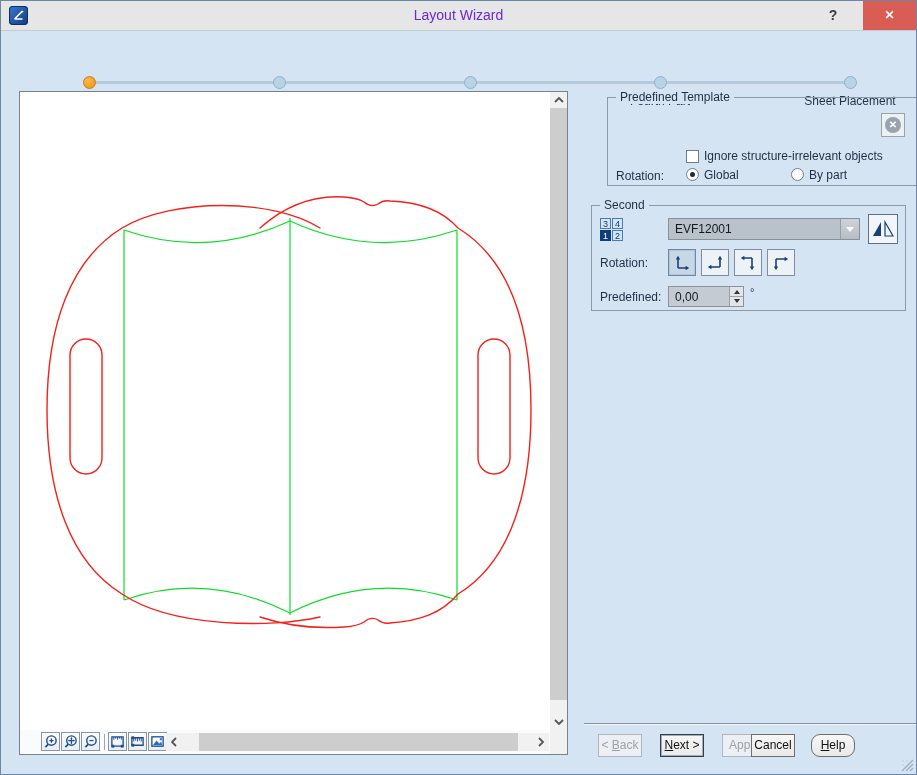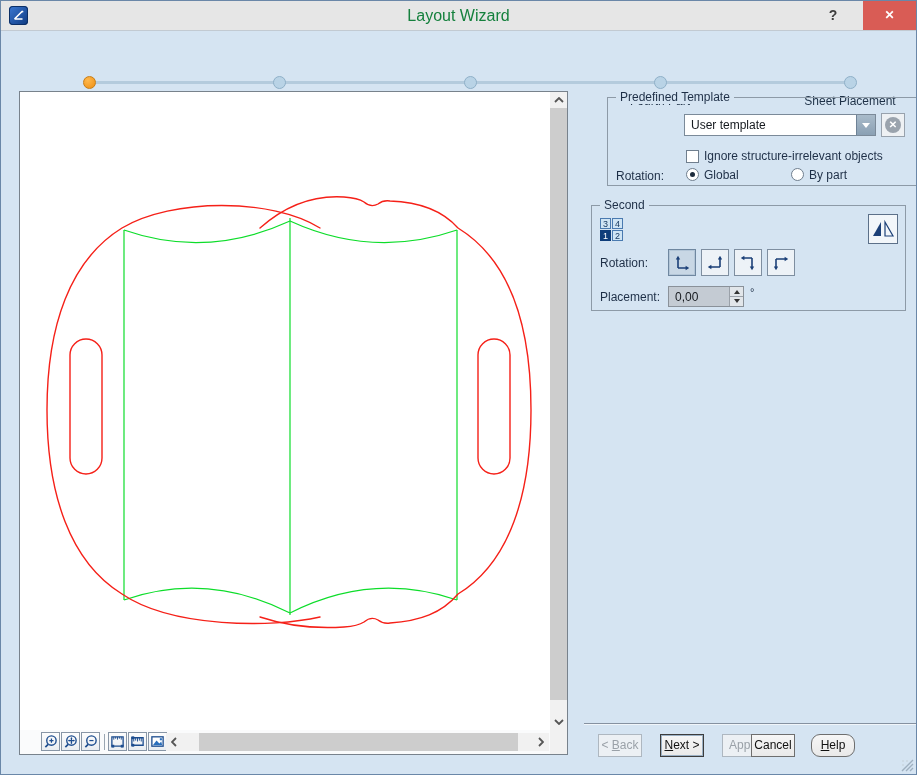--- a/index.html
+++ b/index.html
@@ -9,21 +9,21 @@
   .window { position:relative; width:917px; height:775px; background:#d5e4f2;
             border:1px solid #6a87a8; overflow:hidden; }
 
   
   .titlebar { position:absolute; left:0; top:0; width:100%; height:30px;
               background:#e6e6e6; border-bottom:1px solid #c2cad2; }
   .app-icon { position:absolute; left:8px; top:5px; width:19px; height:19px; border-radius:4px;
               background:linear-gradient(135deg,#3b79d4,#0f3a80); box-shadow:inset 0 0 0 1px #0c2f66; }
   .app-icon svg { position:absolute; left:2px; top:2px; }
   .win-title { position:absolute; left:0; top:0; width:100%; height:30px; line-height:29px;
-               text-align:center; font-size:16px; color:#15803d; }
+               text-align:center; font-size:14px; color:#6d28d9; }
   .help-btn { position:absolute; right:70px; top:0; width:26px; height:28px; line-height:28px;
               text-align:center; font-size:14px; font-weight:bold; color:#3c3c3c; cursor:default; }
   .close-btn { position:absolute; right:0; top:0; width:53px; height:29px;
                background:#d95c55; color:#fff; text-align:center; line-height:29px;
                font-size:12px; font-weight:bold; }
 
   
   .steps { position:absolute; left:12px; top:31px; width:100%; height:55px; }
   .steps-line { position:absolute; left:78px; top:49px; width:759px; height:3px; background:#b4cbdd; }
   .step-dot { position:absolute; top:44px; width:13px; height:13px; border-radius:50%;
@@ -252,44 +252,44 @@
               <polyline points="1,1 5,5 1,9" fill="none" stroke="#555" stroke-width="1.8"></polyline>
             </svg>
         </div>
       </div>
       <div class="corner"></div>
     </div>
   </div>
 
   <div class="group grp-template">
     <span class="legend">Predefined Template</span>
-    <div class="combo" style="left:76px; top:16px; width:192px;">
-      <div class="val">User template</div>
-      <div class="arrow"></div>
-    </div>
     <div class="clear-btn" style="left:273px; top:15px;">
       <div class="circ">✕</div>
     </div>
     <div class="checkbox" style="left:78px; top:52px;"></div>
     <div class="lbl" style="left:96px; top:51px;">Ignore structure-irrelevant objects</div>
     <div class="lbl" style="left:8px; top:71px;">Rotation:</div>
     <div class="radio checked" style="left:78px; top:70px;"></div>
     <div class="lbl" style="left:96px; top:70px;">Global</div>
     <div class="radio" style="left:183px; top:70px;"></div>
     <div class="lbl" style="left:201px; top:70px;">By part</div>
   </div>
 
   <div class="group grp-drawing">
     <span class="legend">Second</span>
     <div class="part-grid" style="left:8px; top:12px;">
       <div class="part-cell">3</div>
       <div class="part-cell">4</div>
       <div class="part-cell active">1</div>
       <div class="part-cell">2</div>
     </div>
+    <div class="combo gray" style="left:76px; top:12px; width:192px;">
+      <div class="val">EVF12001</div>
+      <div class="arrow"></div>
+    </div>
     <div class="mirror-btn" style="left:276px; top:8px;">
       <svg width="24" height="20" viewBox="0 0 24 20">
         <polygon points="2,17 10,3 10,17" fill="#1c4078"></polygon>
         <polygon points="14,3 22,17 14,17" fill="none" stroke="#1c4078" stroke-width="1.2"></polygon>
       </svg>
     </div>
     <div class="lbl" style="left:8px; top:50px;">Rotation:</div>
     <div class="rot-btn selected" style="left:76px; top:43px;">
       <svg width="16" height="16" viewBox="0 0 16 16">
         <path d="M4 13 L4 3.5 M4 13 L13 13" stroke="#1b3f77" stroke-width="1.6" fill="none"></path>
@@ -311,21 +311,21 @@
         <polygon points="15.2,13 11.6,10.8 11.6,15.2" fill="#1b3f77"></polygon>
       </svg>
     </div>
     <div class="rot-btn" style="left:175px; top:43px;">
       <svg width="16" height="16" viewBox="0 0 16 16" style="transform:rotate(90deg);">
         <path d="M4 13 L4 3.5 M4 13 L13 13" stroke="#1b3f77" stroke-width="1.6" fill="none"></path>
         <polygon points="4,0.8 1.8,4.4 6.2,4.4" fill="#1b3f77"></polygon>
         <polygon points="15.2,13 11.6,10.8 11.6,15.2" fill="#1b3f77"></polygon>
       </svg>
     </div>
-    <div class="lbl" style="left:8px; top:84px;">Placement:</div>
+    <div class="lbl" style="left:8px; top:84px;">Predefined:</div>
     <div class="spinbox" style="left:76px; top:80px;">
       <input value="0,00" style="">
       <div class="spin-col">
         <div class="spin-half">
             <div class="tri-up"></div>
           </div>
         <div class="spin-half">
             <div class="tri-dn"></div>
           </div>
       </div>

